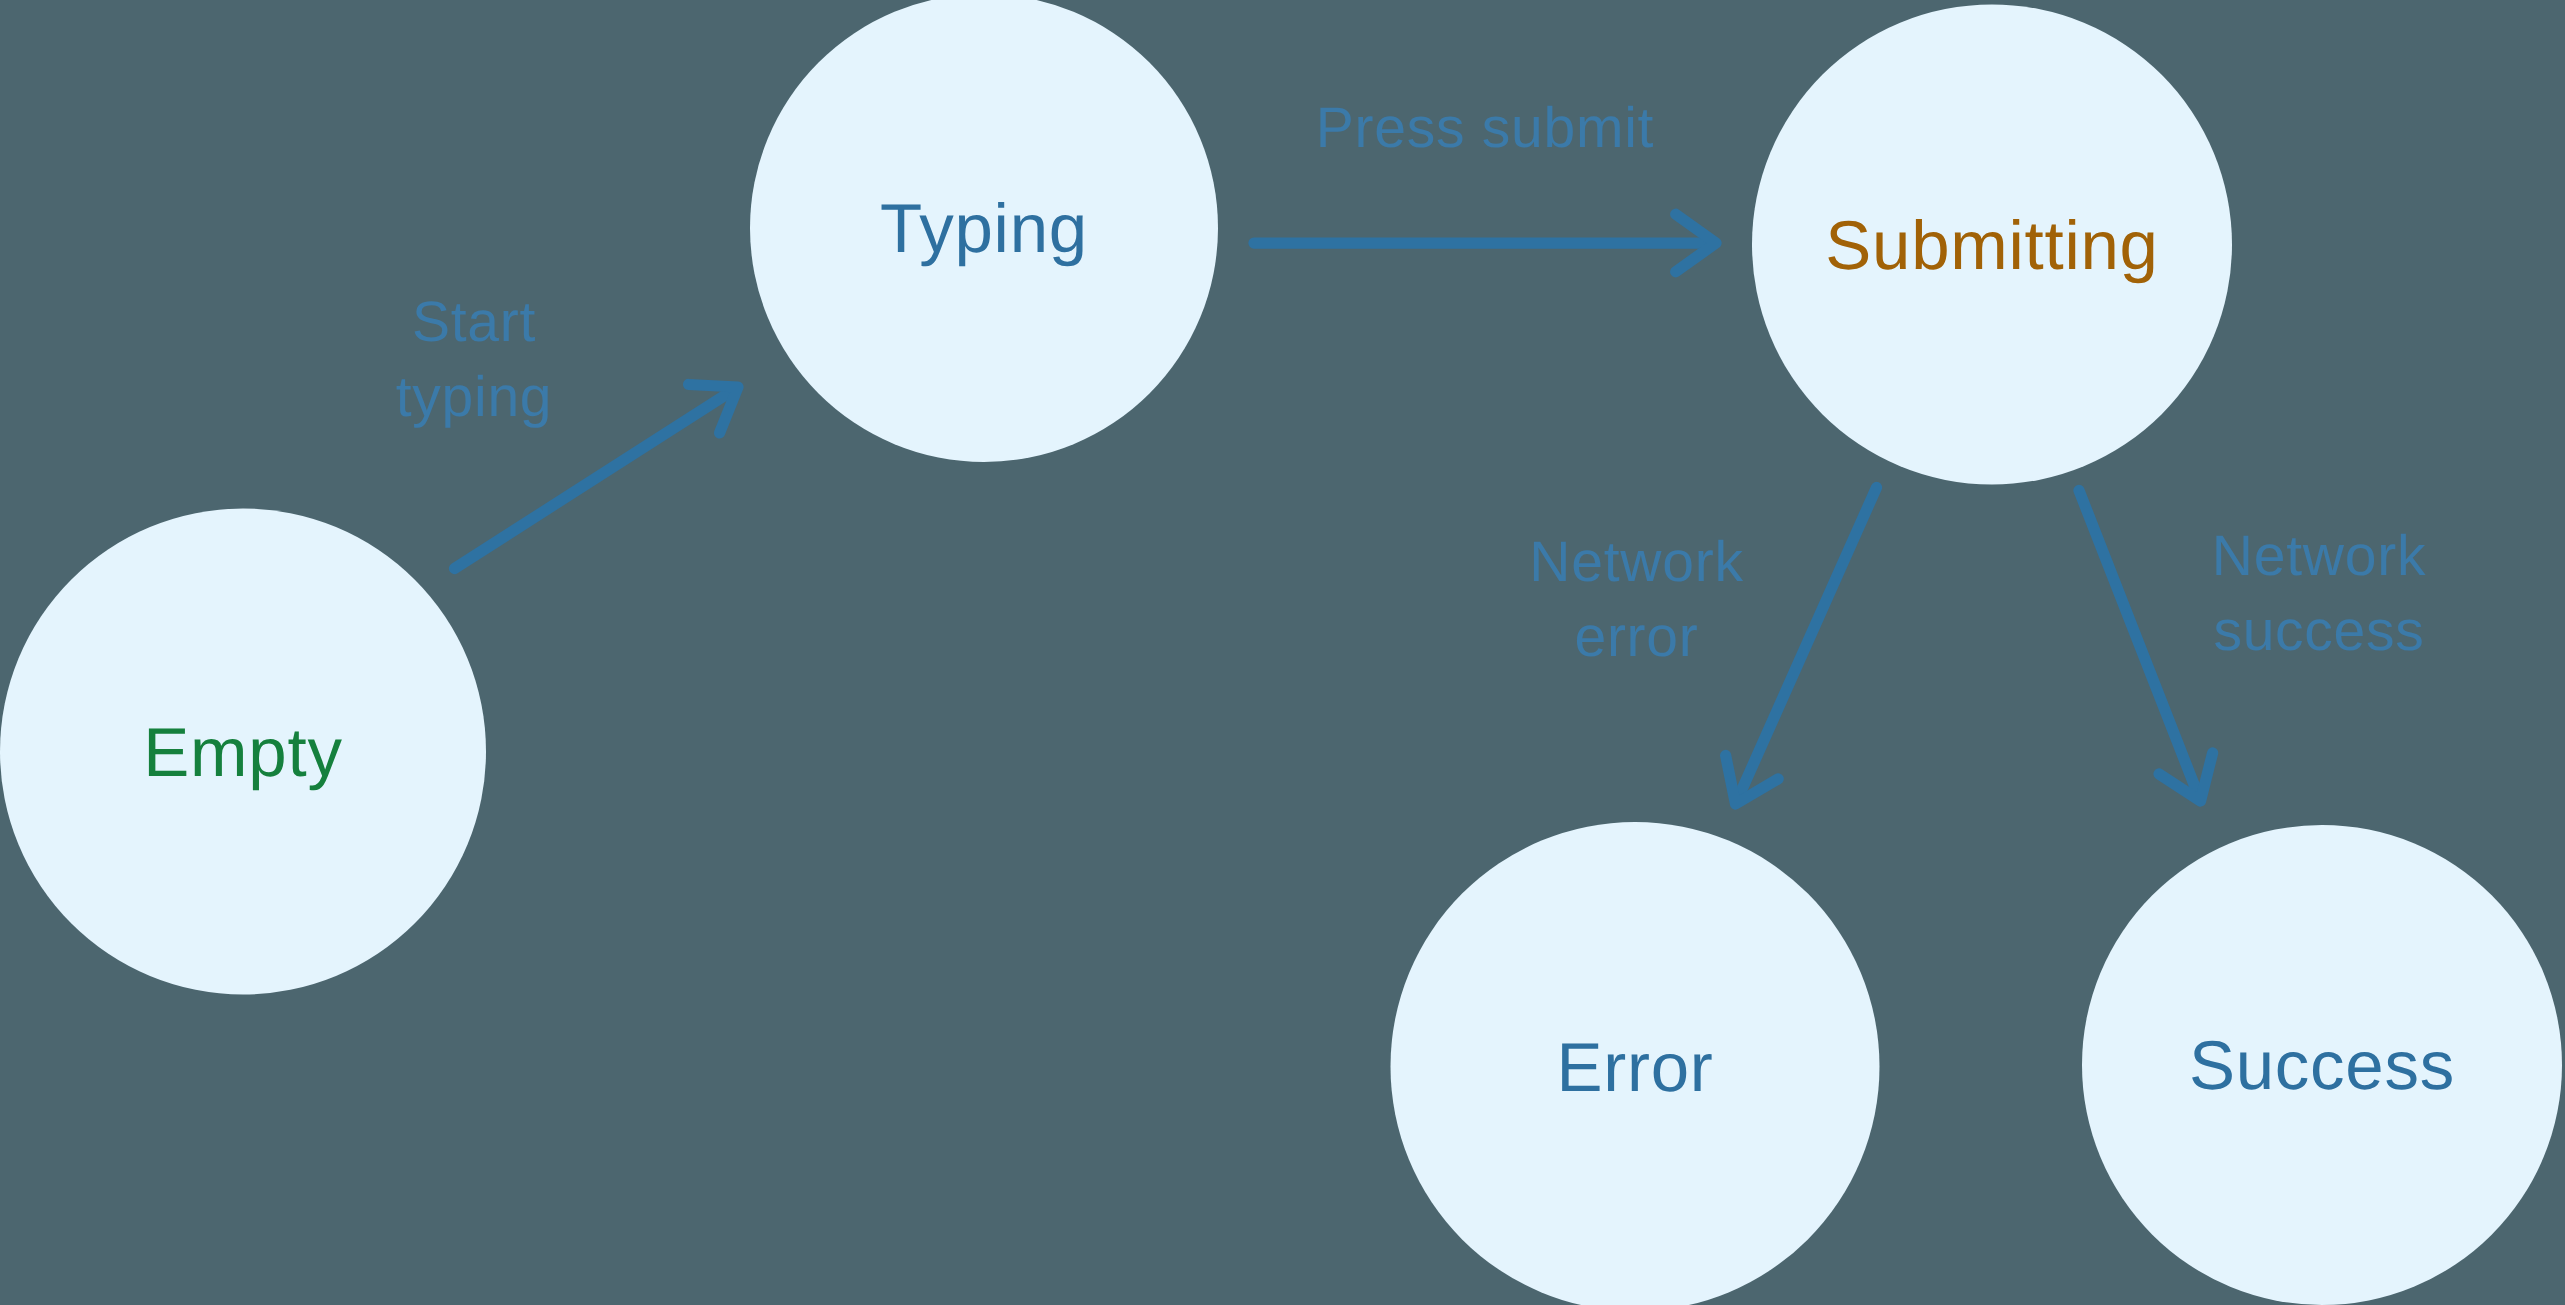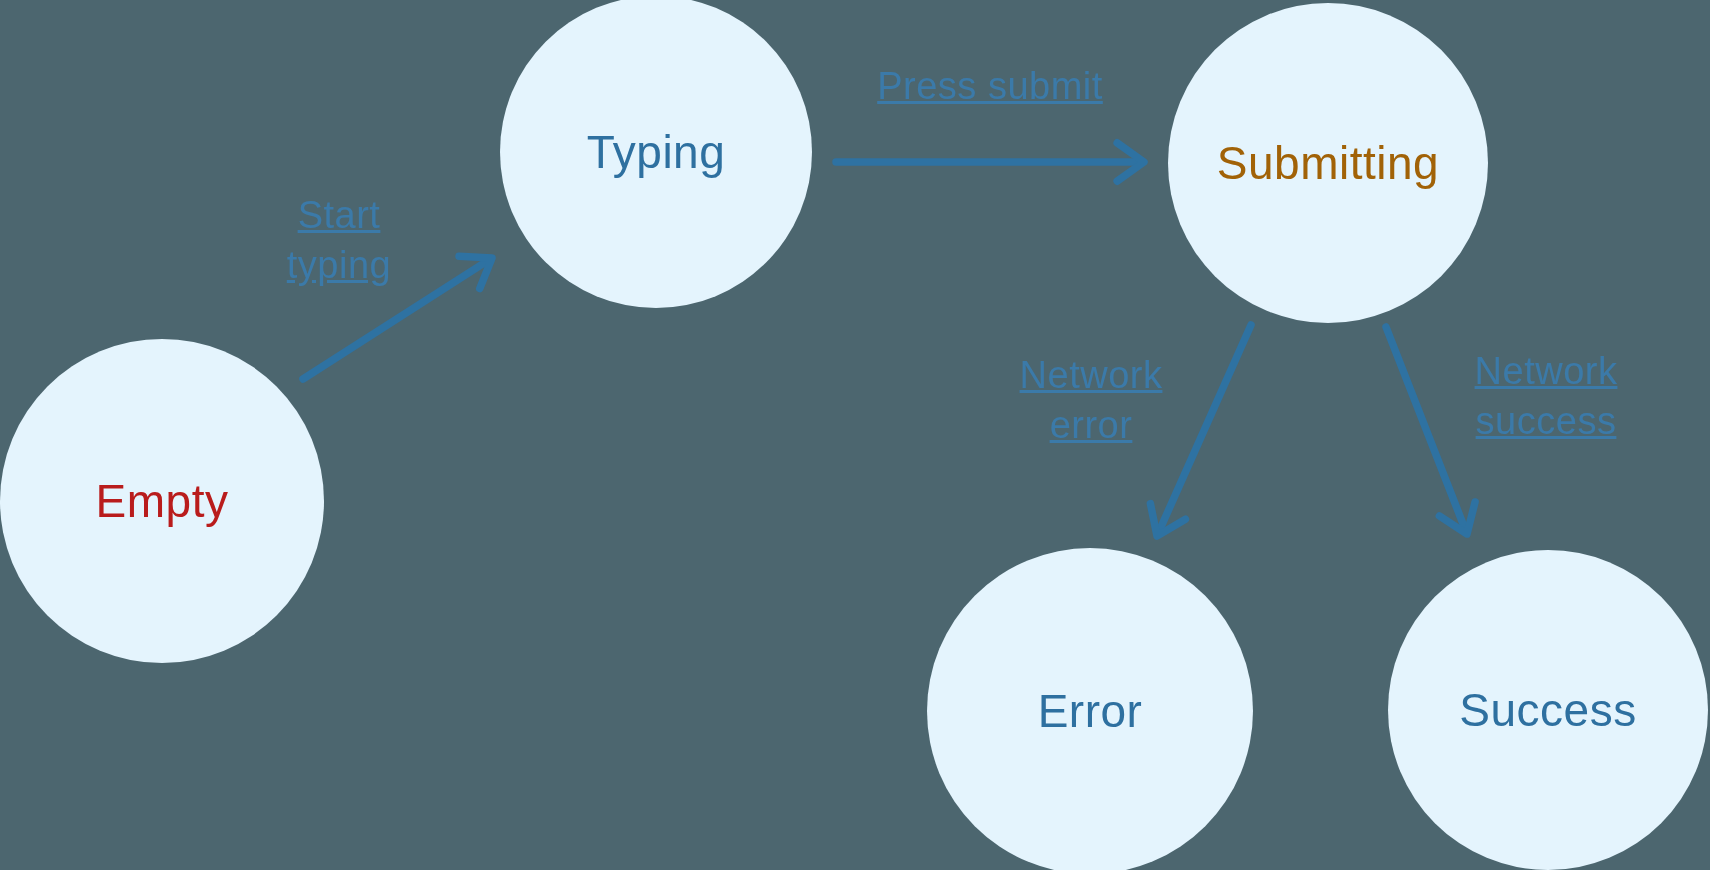--- a/index.html
+++ b/index.html
@@ -35,59 +35,58 @@
   }
   .edge-label{
     position:absolute;
     transform:translate(-50%,-50%);
     text-align:center;
     font-size:38px;
     font-weight:500;
     line-height:50px;
     letter-spacing:0.5px;
     white-space:nowrap;
-    text-decoration:underline;
   }
 </style>
 </head>
 <body>
 
 <div class="stage" style="background: rgb(76, 102, 111);">
   <svg class="edges-layer" xmlns="http://www.w3.org/2000/svg" viewBox="0 0 1710 870">
       <line x1="303" y1="379" x2="488.63123814268613" y2="260.1567205541533" stroke="#2E72A2" stroke-width="7.5" stroke-linecap="round"></line>
       <path d="M 459.04213130863604 256.3329993032955 L 492 258 L 479.71878412000956 288.62958923180446" fill="none" stroke="#2E72A2" stroke-width="7.5" stroke-linecap="round" stroke-linejoin="round"></path>
       <line x1="836" y1="162" x2="1140" y2="162" stroke="#2E72A2" stroke-width="7.5" stroke-linecap="round"></line>
       <path d="M 1117.1420109301364 142.82583970226892 L 1144 162 L 1117.1420109301364 181.17416029773108" fill="none" stroke="#2E72A2" stroke-width="7.5" stroke-linecap="round" stroke-linejoin="round"></path>
       <line x1="1251" y1="325" x2="1158.6277666384492" y2="532.3461833966725" stroke="#2E72A2" stroke-width="7.5" stroke-linecap="round"></line>
       <path d="M 1185.4443509586176 519.269223014367 L 1157 536 L 1150.4149183332613 503.6636937879049" fill="none" stroke="#2E72A2" stroke-width="7.5" stroke-linecap="round" stroke-linejoin="round"></path>
       <line x1="1386" y1="327" x2="1465.542402605678" y2="530.275028881177" stroke="#2E72A2" stroke-width="7.5" stroke-linecap="round"></line>
       <path d="M 1475.068764612942 502.00164007920193 L 1467 534 L 1439.3571679445763 515.975743123345" fill="none" stroke="#2E72A2" stroke-width="7.5" stroke-linecap="round" stroke-linejoin="round"></path>
     </svg>
 
   <div class="node" style="left: 0px; top: 339px; width: 324px; height: 324px; background: rgb(228, 244, 253);">
-    <span class="node-label" style="color: #b91c1c;">Empty</span>
+    <span class="node-label" style="color: #15803d;">Empty</span>
   </div>
 
   <div class="node" style="left: 500px; top: -4px; width: 312px; height: 312px; background: rgb(228, 244, 253);">
     <span class="node-label" style="color: rgb(46, 112, 160);">Typing</span>
   </div>
 
   <div class="node" style="left: 1168px; top: 3px; width: 320px; height: 320px; background: rgb(228, 244, 253);">
     <span class="node-label" style="color: #a16207;">Submitting</span>
   </div>
 
   <div class="node" style="left: 927px; top: 548px; width: 326px; height: 326px; background: rgb(228, 244, 253);">
     <span class="node-label" style="color: rgb(46, 112, 160);">Error</span>
   </div>
 
   <div class="node" style="left: 1388px; top: 550px; width: 320px; height: 320px; background: rgb(228, 244, 253);">
     <span class="node-label" style="color: rgb(46, 112, 160);">Success</span>
   </div>
 
-  <div class="edge-label" style="left: 339px; top: 240px; color: rgb(59, 122, 169);">
+  <div class="edge-label" style="left: 316px; top: 240px; color: rgb(59, 122, 169);">
       <div>Start</div>
       <div>typing</div>
     </div>
 
   <div class="edge-label" style="left: 990px; top: 86px; color: rgb(59, 122, 169);">
       <div>Press submit</div>
     </div>
 
   <div class="edge-label" style="left: 1091px; top: 400px; color: rgb(59, 122, 169);">
       <div>Network</div>

